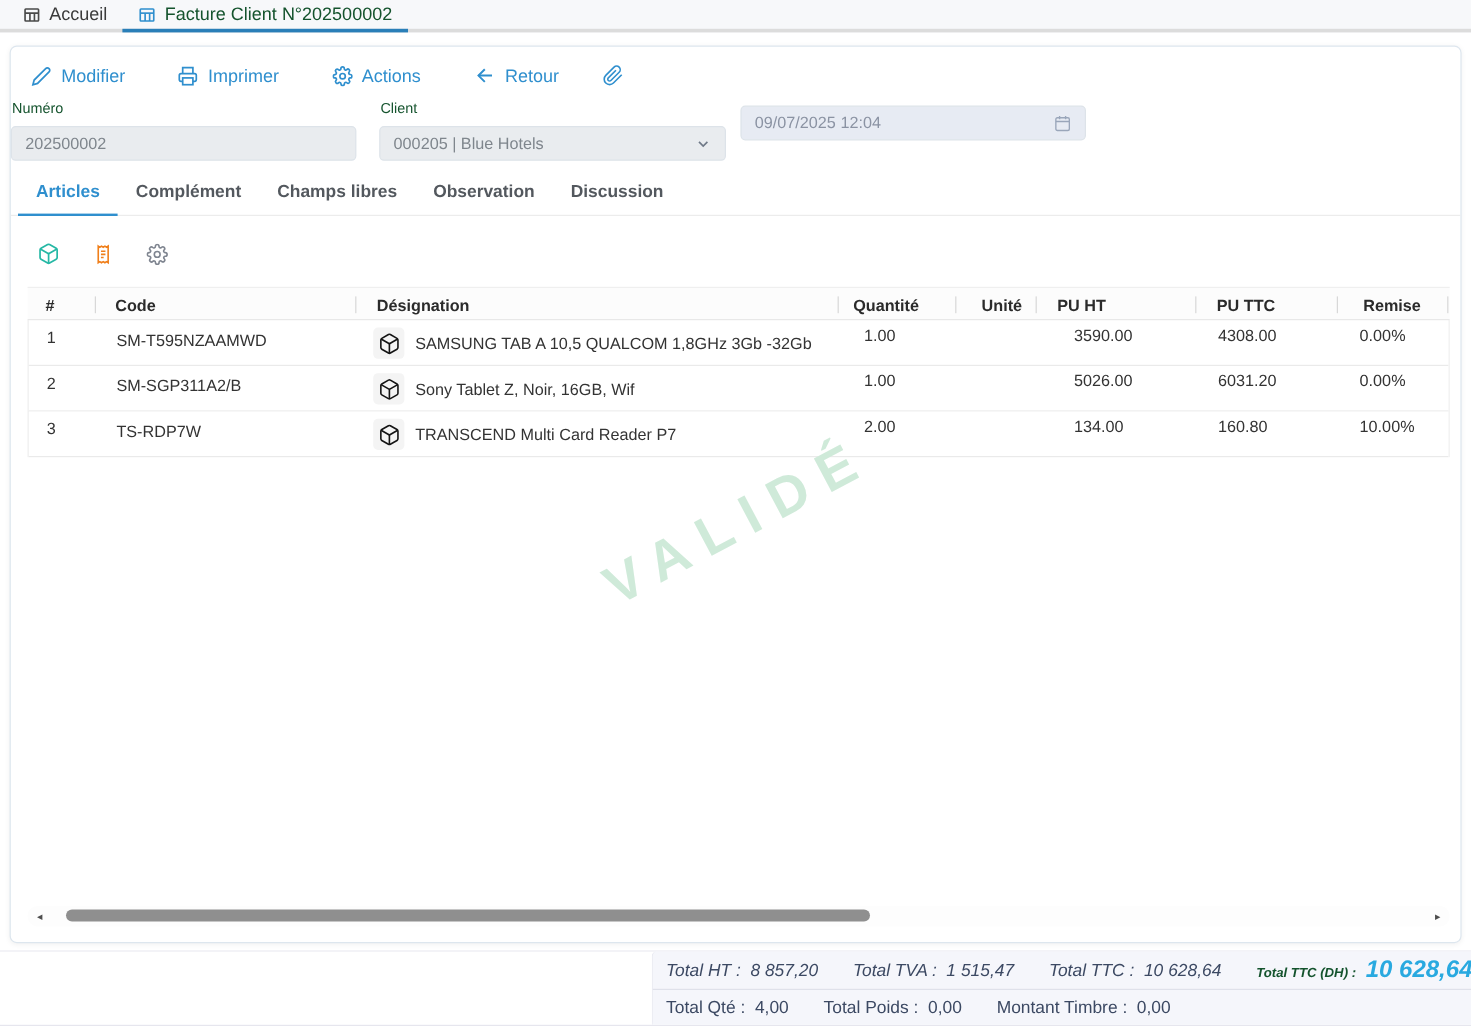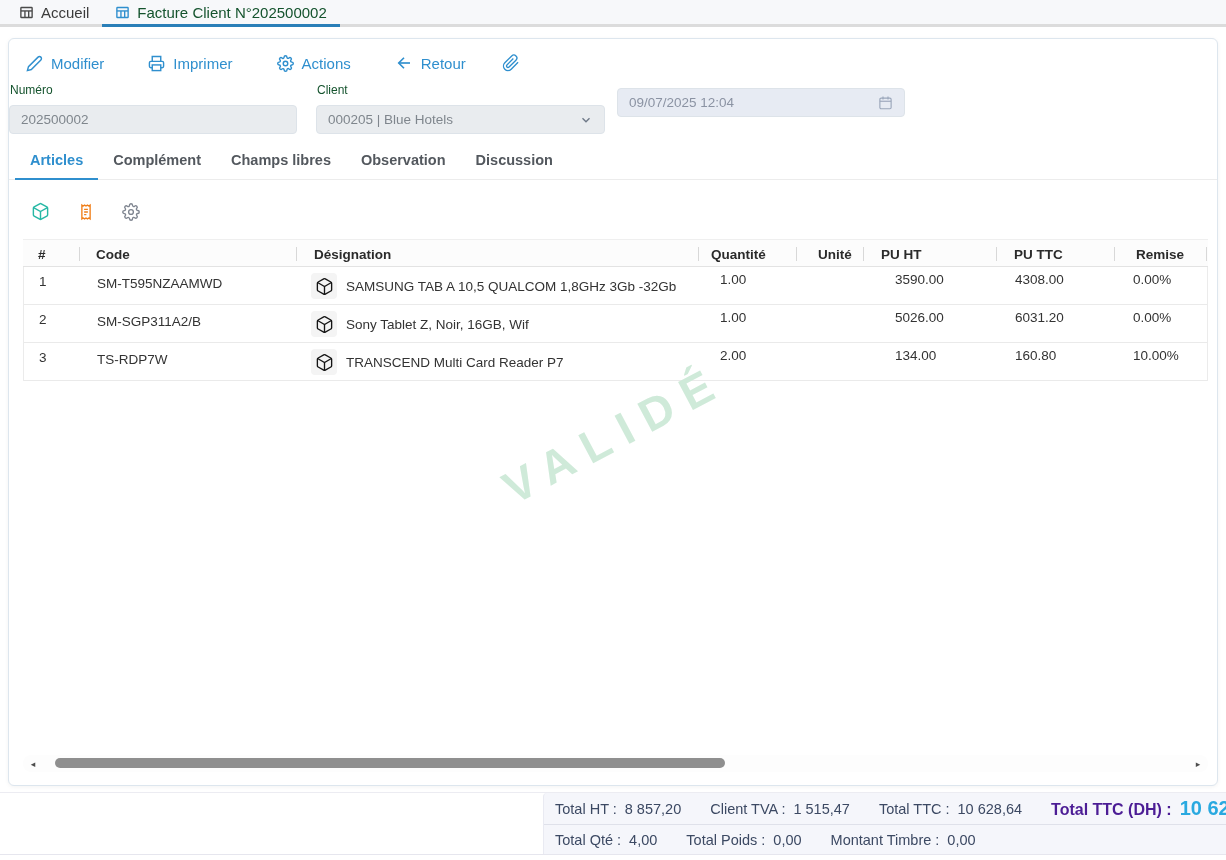--- a/index.html
+++ b/index.html
@@ -79,25 +79,25 @@
           color:#4e4e4e; font-size:9px; cursor:pointer; }
   .sbtn.left { left:2px; } .sbtn.right { right:2px; }
   .sthumb { position:absolute; top:3px; left:32px; width:670px; height:10px; background:#8f8f8f; border-radius:5px; cursor:grab; }
 
   
   .footer { position:absolute; left:0; right:0; top:792px; height:63px; background:#fff;
             border-top:1px solid #ececf2; border-bottom:1px solid #e6e6ee; }
   .totals-box { position:absolute; left:543px; right:0; top:0; bottom:0; background:#f5f6fb;
                 border-left:1px solid #e9eaf2; border-radius:4px 0 0 0; }
   .trow { display:flex; align-items:center; padding-left:11px; white-space:nowrap; }
-  .trow1 { height:32px; border-bottom:1px solid #dfe1ea; }
+  .trow1 { height:32px; border-bottom:1px solid #dfe1ea;font-style:italic; }
   .trow2 { height:29px; }
   .tpair { display:flex; align-items:baseline; gap:8px; margin-right:29px; font-size:14.5px; color:#3c4963; }
   .tpair.big { margin-right:0; }
-  .tpair.big .tlabel { font-weight:700; color:#4c1d95; font-size:16px; }
+  .tpair.big .tlabel { font-weight:700; color:#14532d; font-size:11px; }
   .tpair.big .tvalue { font-weight:700; font-size:20px; color:#29a9e0; }
 
   svg { display:block; }
 </style>
 </head>
 <body>
 
 <div class="screen">
 
   <div class="topbar">
@@ -336,21 +336,21 @@
   </div>
 
   <div class="footer">
     <div class="totals-box">
       <div class="trow trow1">
         <div class="tpair">
           <span class="tlabel">Total HT :</span>
           <span class="tvalue">8 857,20</span>
         </div>
         <div class="tpair">
-          <span class="tlabel">Client TVA :</span>
+          <span class="tlabel">Total TVA :</span>
           <span class="tvalue">1 515,47</span>
         </div>
         <div class="tpair">
           <span class="tlabel">Total TTC :</span>
           <span class="tvalue">10 628,64</span>
         </div>
         <div class="tpair big">
           <span class="tlabel">Total TTC (DH) :</span>
           <span class="tvalue">10 628,64</span>
         </div>

